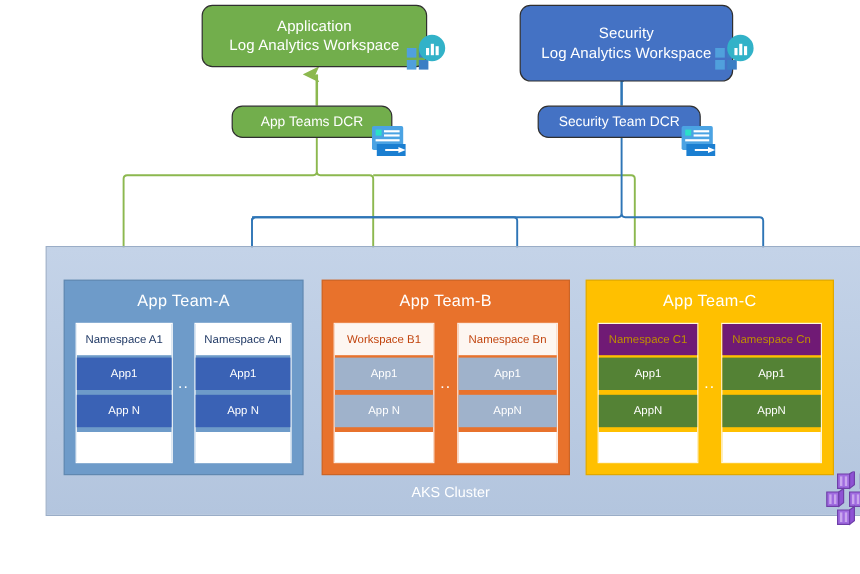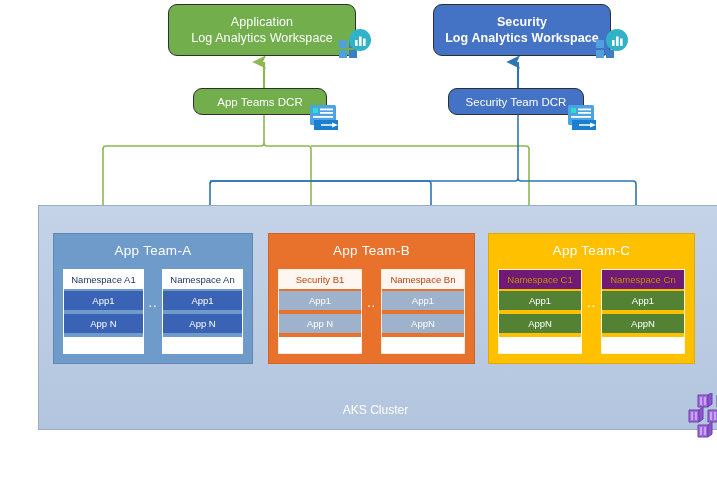--- a/index.html
+++ b/index.html
@@ -20,21 +20,21 @@
     border-radius: 9px;
     border: 1.3px solid #2f2f2f;
     color: #ffffff;
     text-align: center;
     font-size: 12.5px;
     line-height: 16px;
     display: flex; align-items: center; justify-content: center;
     letter-spacing: .1px;
   }
   .ws-app { left: 135px; top: 4px; width: 188px; height: 52px; background: #72AE4C; }
-  .ws-sec { left: 400px; top: 4px; width: 178px; height: 52px; background: #4472C4; font-weight: bold; }
+  .ws-sec { left: 400px; top: 4px; width: 178px; height: 64px; background: #4472C4; }
 
   
   .dcr {
     position: absolute;
     border-radius: 9px;
     border: 1.3px solid #2f2f2f;
     color: #ffffff;
     text-align: center;
     font-size: 11.5px;
     display: flex; align-items: center; justify-content: center;
@@ -56,21 +56,21 @@
     background: linear-gradient(180deg, #c4d3e8 0%, #b3c5de 100%);
     border: 1px solid #9aadc7;
   }
   #aks-label {
     position: absolute; left: 0; right: 15px; bottom: 12px;
     text-align: center; color: #ffffff; font-size: 12px;
   }
 
   
   .team {
-    position: absolute; top: 233px; height: 131px;
+    position: absolute; top: 233px; height: 163px;
     border: 1px solid rgba(0,0,0,.12);
   }
   .team-title {
     text-align: center; color: #ffffff; font-size: 13.5px;
     padding-top: 9px; letter-spacing: .3px;
   }
   .ns-row {
     position: absolute; left: 9px; right: 9px; top: 35px; bottom: 9px;
     display: flex; align-items: stretch; justify-content: space-between;
   }
@@ -226,21 +226,21 @@
         <div class="app-box">App N</div>
         <div class="ns-tail"></div>
       </div>
     </div>
   </div>
 
   <div class="team team-b">
     <div class="team-title">App Team-B</div>
     <div class="ns-row">
       <div class="ns">
-        <div class="ns-name">Security B1</div>
+        <div class="ns-name">Workspace B1</div>
         <div class="app-box">App1</div>
         <div class="app-box">App N</div>
         <div class="ns-tail"></div>
       </div>
       <div class="dots">..</div>
       <div class="ns">
         <div class="ns-name">Namespace Bn</div>
         <div class="app-box">App1</div>
         <div class="app-box">AppN</div>
         <div class="ns-tail"></div>

